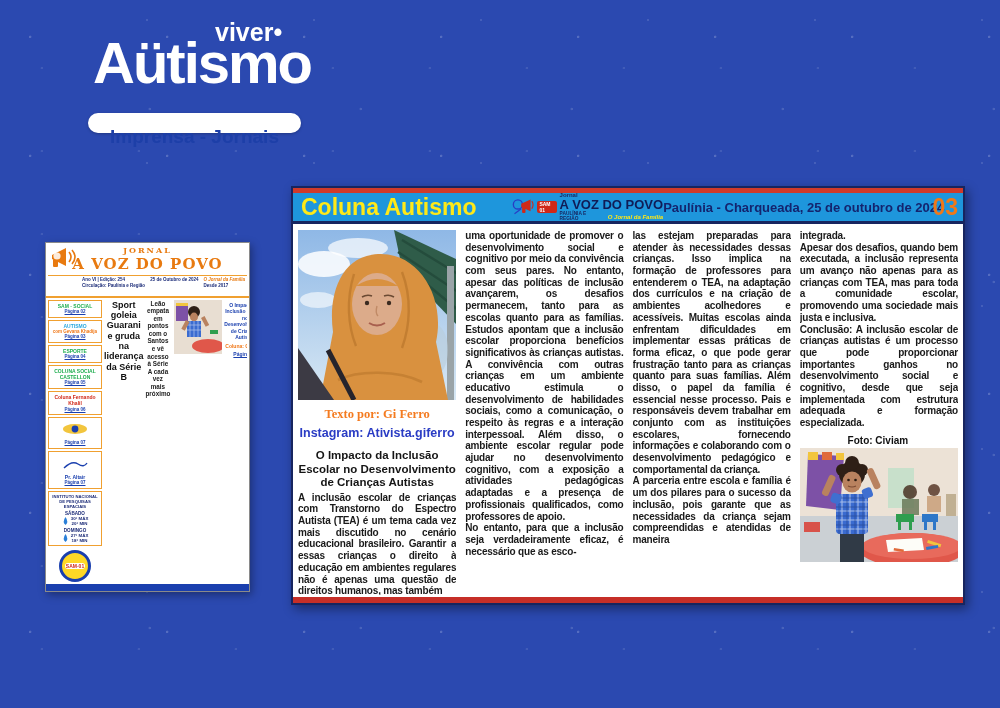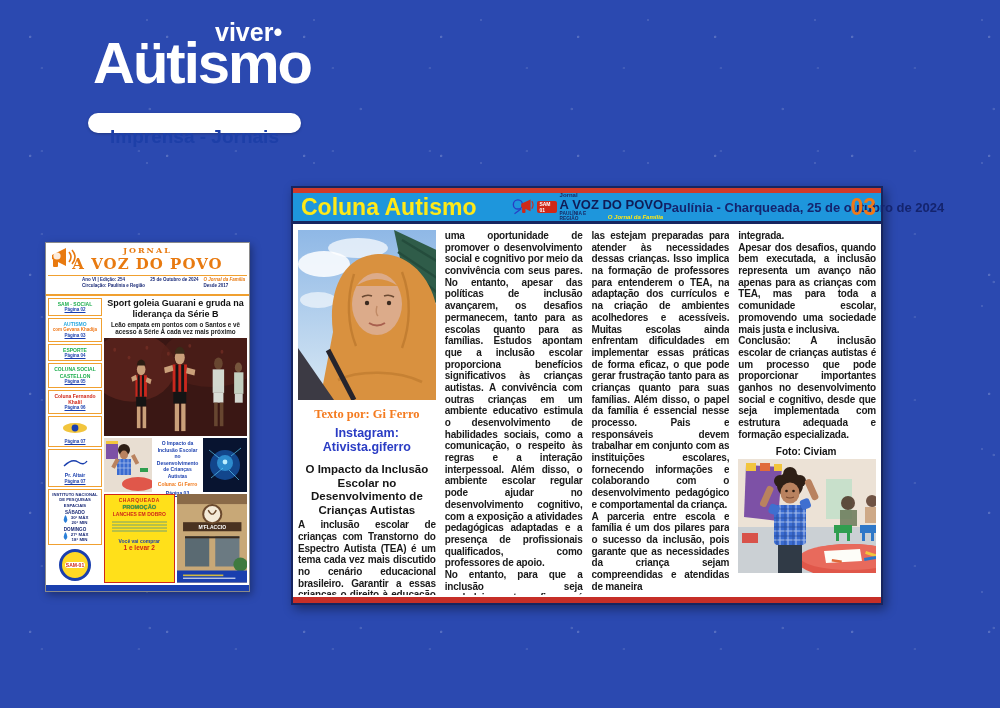--- a/index.html
+++ b/index.html
@@ -44,21 +44,21 @@
   .t-box .tt{ display:block; font-size:5px; }
   .t-box .ts{ display:block; font-size:4.5px; color:#f07818; }
   .t-box .tp{ display:block; font-size:4.5px; color:#1a3fae; text-decoration:underline; }
   .c-green{ color:#1fae4f; } .c-cyan{ color:#28a8e0; } .c-red{ color:#d02818; } .c-blue{ color:#1a3fae; }
   .t-weather{ border:1px solid #f0a030; padding:2px 1px; text-align:center; font-weight:bold; color:#1a2a77; }
   .t-weather .wo{ display:block; font-size:4.2px; line-height:1.25; }
   .t-weather .wd{ display:block; font-size:4.6px; margin-top:2px; }
   .w-row{ display:flex; align-items:center; justify-content:center; gap:2px; font-size:4.4px; }
   .t-badge{ width:32px; height:32px; margin:2px auto 0; border-radius:50%; background:#ffd826; border:3px solid #1a3fae; display:flex; align-items:center; justify-content:center; }
   .t-badge span{ font-size:5px; font-weight:bold; color:#d02818; background:#fff; border-radius:4px; padding:0 1px; }
-  .t-main{ flex:1; display:flex; flex-direction:column; gap:2px; overflow:hidden; }
+  .t-main{ flex:1; display:flex; flex-direction:row; gap:2px; overflow:hidden; }
   .t-head{ font-size:9px; font-weight:bold; color:#101010; text-align:center; line-height:1.15; }
   .t-sub{ font-size:6.3px; font-weight:bold; color:#222; text-align:center; line-height:1.2; }
   .t-soccer{ width:100%; height:98px; display:block; }
   .t-mid{ display:flex; gap:2px; height:54px; }
   .t-mini{ width:48px; height:54px; }
   .t-teaser{ flex:1; text-align:center; font-weight:bold; line-height:1.3; padding-top:2px; }
   .t-teaser .zt{ display:block; font-size:5px; color:#1a3fae; }
   .t-teaser .zc{ display:block; font-size:5px; color:#f07818; margin-top:2px; }
   .t-teaser .zp{ display:block; font-size:5px; color:#1a3fae; text-decoration:underline; margin-top:2px; }
   .t-tech{ width:44px; height:54px; }
@@ -70,21 +70,21 @@
   .t-ad .a3{ display:block; font-size:5px; color:#1a3fae; margin-top:6px; }
   .t-ad .a4{ display:block; font-size:6.5px; color:#d02818; }
   .adlines{ margin:3px auto 0; width:80%; }
   .adlines div{ height:1.5px; background:#8a6; margin-top:1.5px; opacity:.6; }
   .t-store{ width:50%; }
   .t-store svg{ width:100%; height:100%; display:block; }
   .t-foot{ height:7px; background:#1a3fae; }
 
   
   .clip{
-    position:absolute; left:291px; top:186px; width:592px; height:419px;
+    position:absolute; left:291px; top:186px; width:674px; height:419px;
     background:#fff; border:2px solid #17255f; box-shadow:3px 4px 10px rgba(0,0,0,.4);
   }
   .clip-header{
     height:36px; background:#1e96dc;
     border-top:5px solid #d03a2a; border-bottom:3px solid #17255f;
     display:flex; align-items:center; position:relative; padding-left:8px;
   }
   .clip-coltitle{ font-size:23px; font-weight:800; color:#ffe917; letter-spacing:0; white-space:nowrap; }
   .clip-logo{ display:flex; align-items:center; gap:3px; margin-left:36px; }
   .clip-logo-txt{ line-height:1; }

